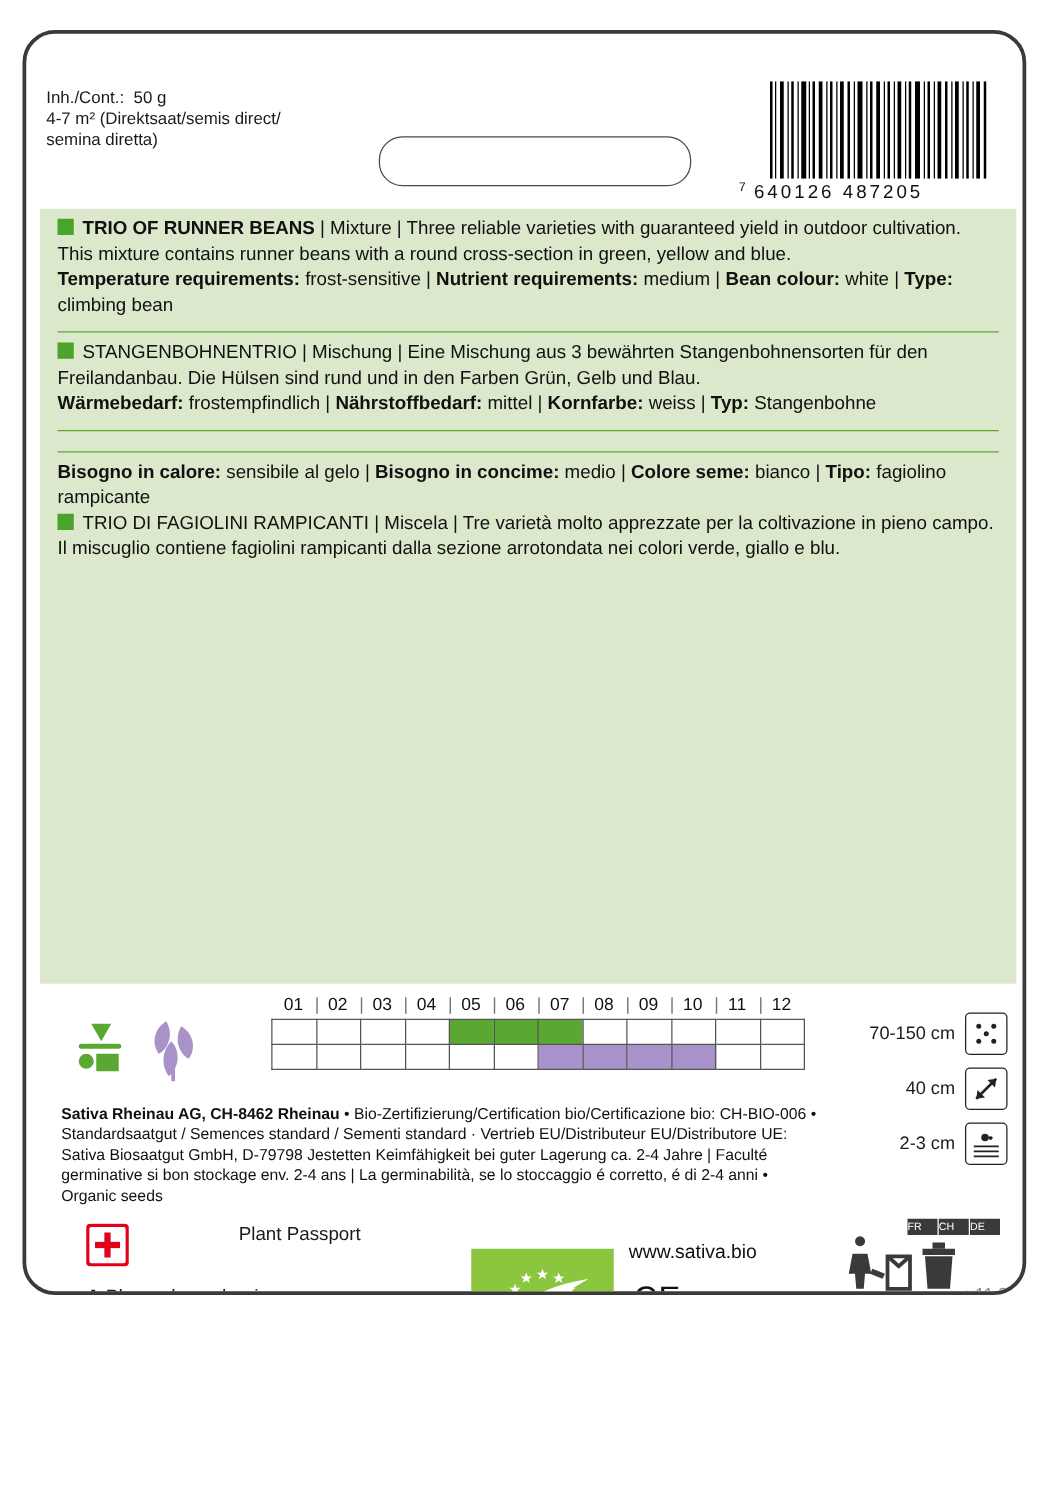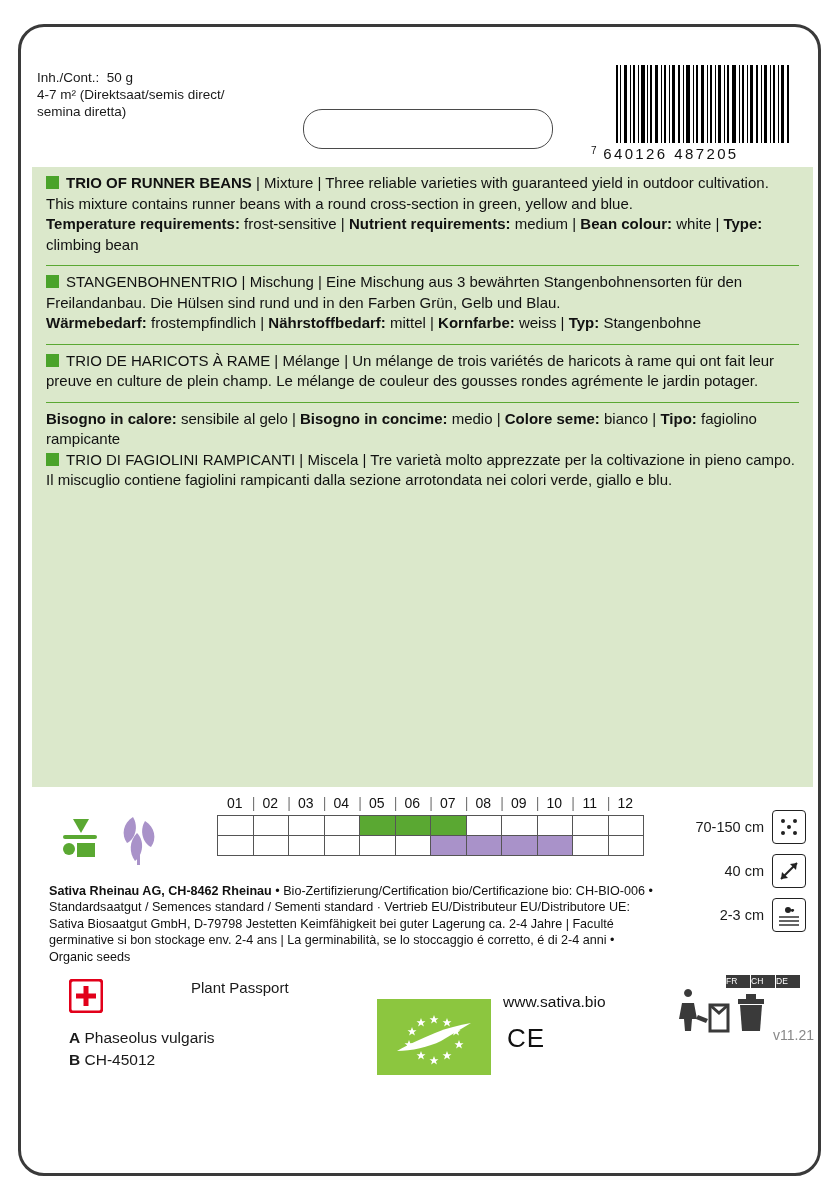--- a/index.html
+++ b/index.html
@@ -1,17 +1,17 @@
 <!DOCTYPE html>
 <html><head>
 <meta charset="utf-8">
 <style>
   html,body{margin:0;padding:0;background:#ffffff;}
   body{width:839px;height:1200px;font-family:"Liberation Sans",sans-serif;color:#1a1a1a;}
-  .packet{position:absolute;left:18px;top:24px;width:803px;height:1152px;border:3px solid #3a3a3a;border-radius:26px;box-sizing:border-box;overflow:hidden;background:#fff;}
+  .packet{position:absolute;left:18px;top:24px;width:803px;height:1012px;border:3px solid #3a3a3a;border-radius:26px;box-sizing:border-box;overflow:hidden;background:#fff;}
   
   .top{position:absolute;left:0;top:0;width:100%;height:128px;}
   .cont{position:absolute;left:16px;top:42px;font-size:13.5px;line-height:17px;color:#1a1a1a;}
   .cont .l1{letter-spacing:0px;}
   .oval{position:absolute;left:282px;top:82px;width:248px;height:38px;border:1.5px solid #4a4a4a;border-radius:19px;background:#fff;}
   .barcode{position:absolute;left:593px;top:38px;width:178px;height:78px;}
   .barcode .bars{width:100%;height:100%;}
   .bcnum{position:absolute;left:570px;top:118px;width:205px;font-size:15px;letter-spacing:2.4px;color:#111;}
   .bcnum .pre{font-size:10px;letter-spacing:0;vertical-align:top;}
   
@@ -131,23 +131,20 @@
       <div class="txt">
         <span class="sq"></span><span>STANGENBOHNENTRIO</span><span> | Mischung | Eine Mischung aus 3 bewährten Stangenbohnensorten für den Freilandanbau. Die Hülsen sind rund und in den Farben Grün, Gelb und Blau.</span>
       </div>
       <div class="txt">
         <b>Wärmebedarf:</b><span> frostempfindlich</span> | <b>Nährstoffbedarf:</b><span> mittel</span> | <b>Kornfarbe:</b><span> weiss</span> | <b>Typ:</b><span> Stangenbohne</span>
       </div>
     </div>
     <div class="sep"></div>
 
     <div class="block">
-      <div class="txt">
-        <span class="sq"></span><span>TRIO DE HARICOTS À RAME</span><span> | Mélange | Un mélange de trois variétés de haricots à rame qui ont fait leur preuve en culture de plein champ. Le mélange de couleur des gousses rondes agrémente le jardin potager.</span>
-      </div>
     </div>
     <div class="sep"></div>
 
     <div class="block">
       <div class="txt">
         <b>Bisogno in calore:</b><span> sensibile al gelo</span> | <b>Bisogno in concime:</b><span> medio</span> | <b>Colore seme:</b><span> bianco</span> | <b>Tipo:</b><span> fagiolino rampicante</span>
       </div>
       <div class="txt">
         <span class="sq"></span><span>TRIO DI FAGIOLINI RAMPICANTI</span><span> | Miscela | Tre varietà molto apprezzate per la coltivazione in pieno campo. Il miscuglio contiene fagiolini rampicanti dalla sezione arrotondata nei colori verde, giallo e blu.</span>
       </div>

